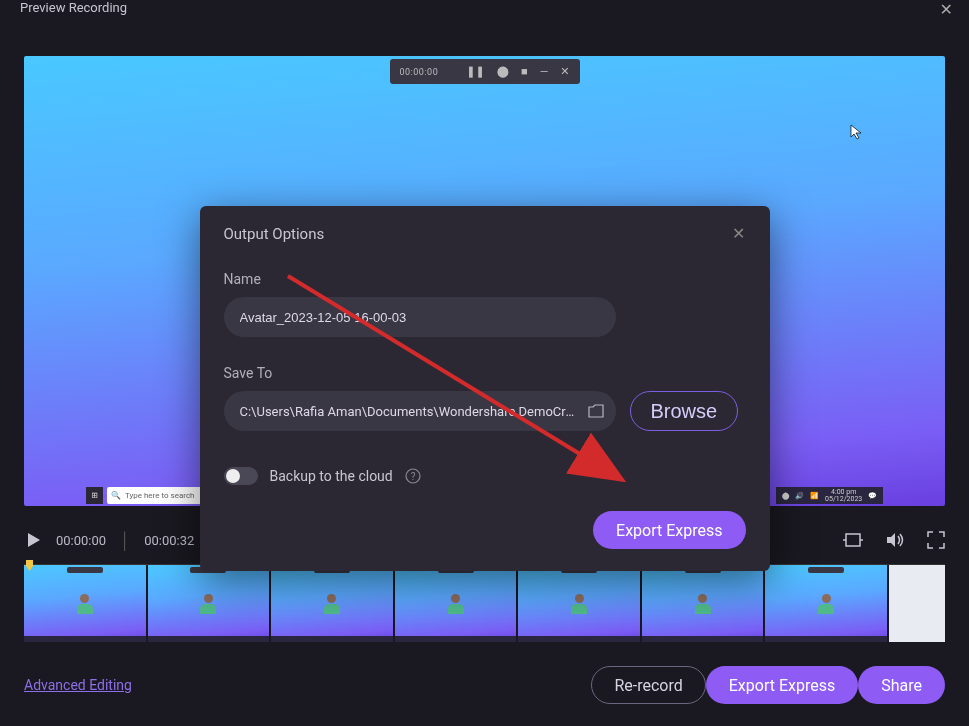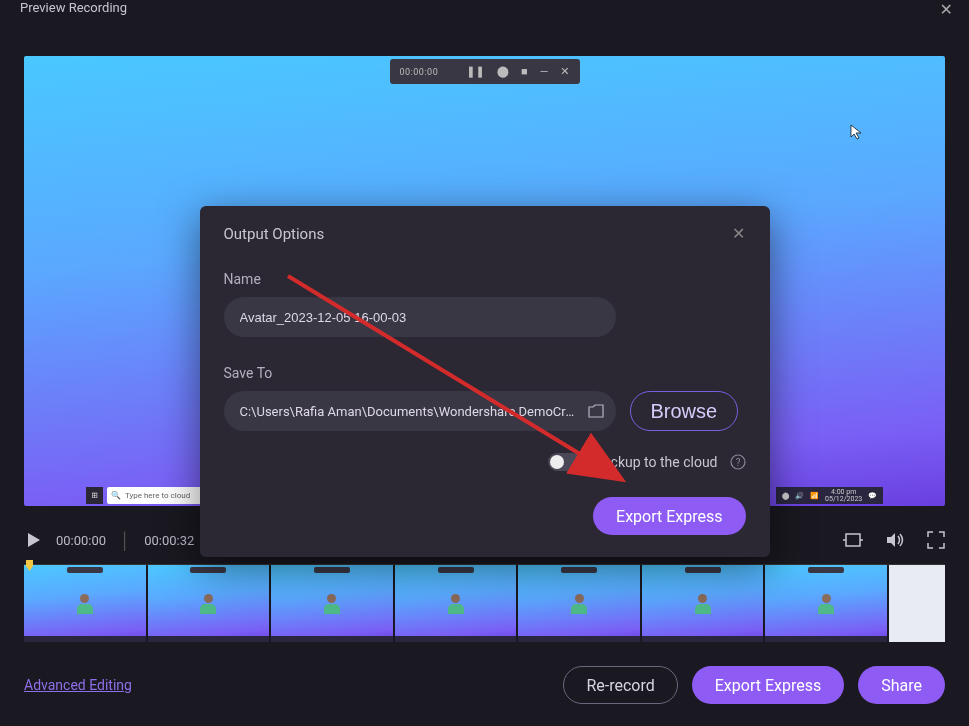--- a/index.html
+++ b/index.html
@@ -100,21 +100,21 @@
     position:relative;
   }
   .playhead {
     position:absolute; top:560px; left:26px; width:7px; height:11px;
     z-index:5;
   }
 
   
   .footer {
     position:absolute; left:24px; right:24px; bottom:22px;
-    display:flex; align-items:center; gap:14px;
+    display:flex; align-items:center; 
   }
   .footer .adv { color:#8d6fe8; text-decoration:underline; font-size:14px; cursor:pointer;}
   .footer .spacer { flex:1; }
   .btn {
     height:38px; padding:0 22px; border-radius:19px; font-size:16px; font-weight:400;
     display:inline-flex; align-items:center; justify-content:center; cursor:pointer;
     border:1px solid transparent;
   }
   .btn-outline { border-color:#6b6780; color:#d6d4e0; background:transparent; }
   .btn-purple { background:#8e5cf5; color:#fff; }
@@ -143,21 +143,21 @@
     height:40px; flex:none; width:392px; background:#3a3744; border-radius:20px;
     display:flex; align-items:center; padding:0 12px 0 16px; gap:8px;
     color:#ded9e8; font-size:13px;
   }
   .save-input .path { flex:1; overflow:hidden; text-overflow:ellipsis; white-space:nowrap;}
   .browse-btn {
     height:40px; padding:0 20px; border-radius:20px;
     border:1px solid #7a5fe0; color:#d7cdfb; background:transparent;
     font-size:20px; cursor:pointer;
   }
-  .backup-row { display:flex; align-items:center; gap:12px; margin-top:22px; font-size:14px;justify-content:flex-end; }
+  .backup-row { display:flex; align-items:center; gap:12px; margin-top:36px; font-size:14px; }
   .toggle {
     width:34px; height:18px; border-radius:9px; background:#4a4756; position:relative;
   }
   .toggle::after {
     content:""; position:absolute; left:2px; top:2px; width:14px; height:14px;
     background:#eee; border-radius:50%;
   }
   .modal-footer { display:flex; margin-top:26px; }
   .modal-footer .btn { margin-left:auto; }
 
@@ -190,21 +190,21 @@
     <span class="mi">—</span>
     <span class="mi">✕</span>
   </div>
   <svg class="cursor" width="14" height="16">
     <path d="M1 1 L1 13 L4 10 L7 15 L9 14 L6 9 L11 9 Z" fill="#fff" stroke="#000" stroke-width="0.7"></path>
   </svg>
   <div class="desktop-taskbar">
     <div class="win">⊞</div>
     <div class="search">
       <span>🔍</span>
-        <span>Type here to cloud</span>
+        <span>Type here to search</span>
     </div>
     <div class="tray">
       <span>⬤</span>
         <span>🔊</span>
         <span>📶</span>
       <span style="display:flex;flex-direction:column;align-items:center;line-height:1;">
         <span>4:00 pm</span>
         <span>05/12/2023</span>
       </span>
       <span>💬</span>

